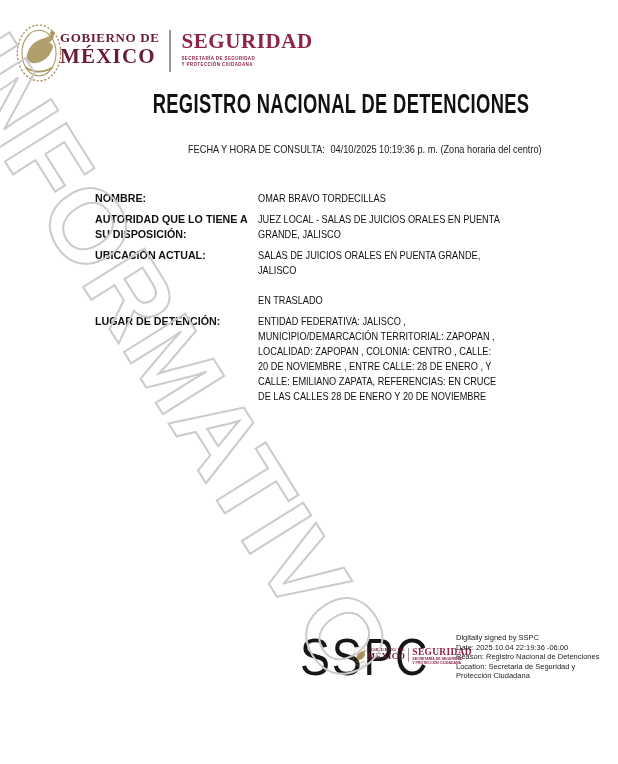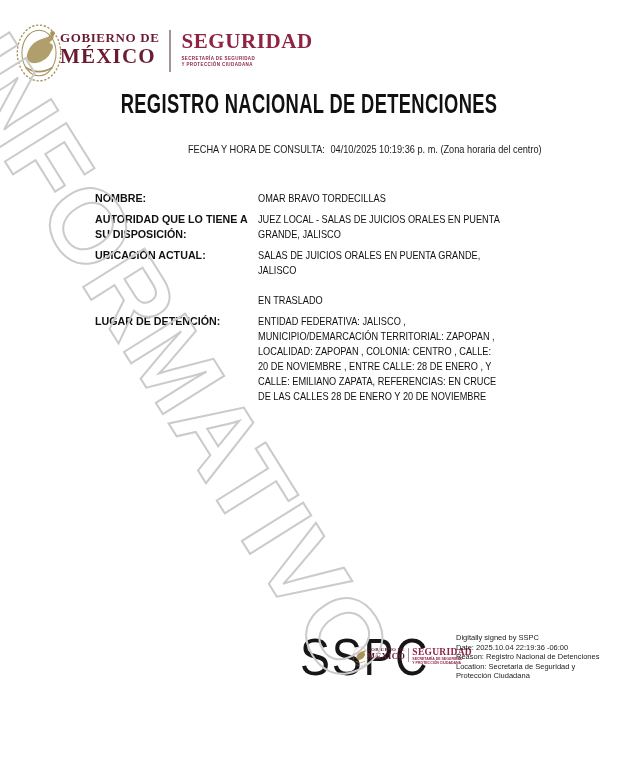--- a/index.html
+++ b/index.html
@@ -23,21 +23,21 @@
   .eagle { flex:0 0 auto; }
   .gob-text { margin:8px 0 0 -4px; color:#6a1b31; font-family:"Liberation Serif", serif; font-weight:bold; }
   .gob-line1 { font-size:13px; letter-spacing:0.6px; }
   .gob-line2 { font-size:21px; letter-spacing:1.2px; margin-top:-2px; }
   .hdr-divider { width:2px; height:42px; background:#a5939b; margin:8px 10px 0 10px; }
   .seg-block { margin-top:7px; color:#8e2344; }
   .seg-title { font-family:"Liberation Serif", serif; font-weight:bold; font-size:21px; letter-spacing:0.6px; }
   .seg-sub { font-size:4.5px; font-weight:bold; white-space:pre-line; letter-spacing:0.4px; margin-top:2px; line-height:5.5px; }
 
   
-  .doc-title { position:absolute; top:84px; left:0; width:618px; text-align:center; margin:0; z-index:2; }
+  .doc-title { position:absolute; top:84px; left:0; width:618px; text-align:right; margin:0; z-index:2; }
   .doc-title span {
     display:inline-block; font-size:27px; font-weight:bold; color:#111;
     transform:scaleX(0.68); transform-origin:center; white-space:nowrap; letter-spacing:0.5px;
   }
 
   
   .consulta { position:absolute; left:188px; top:143px; white-space:nowrap;
     font-size:11.5px; transform:scaleX(0.8); transform-origin:0 0; z-index:2; }
   .consulta .c-value { margin-left:7px; }
 

